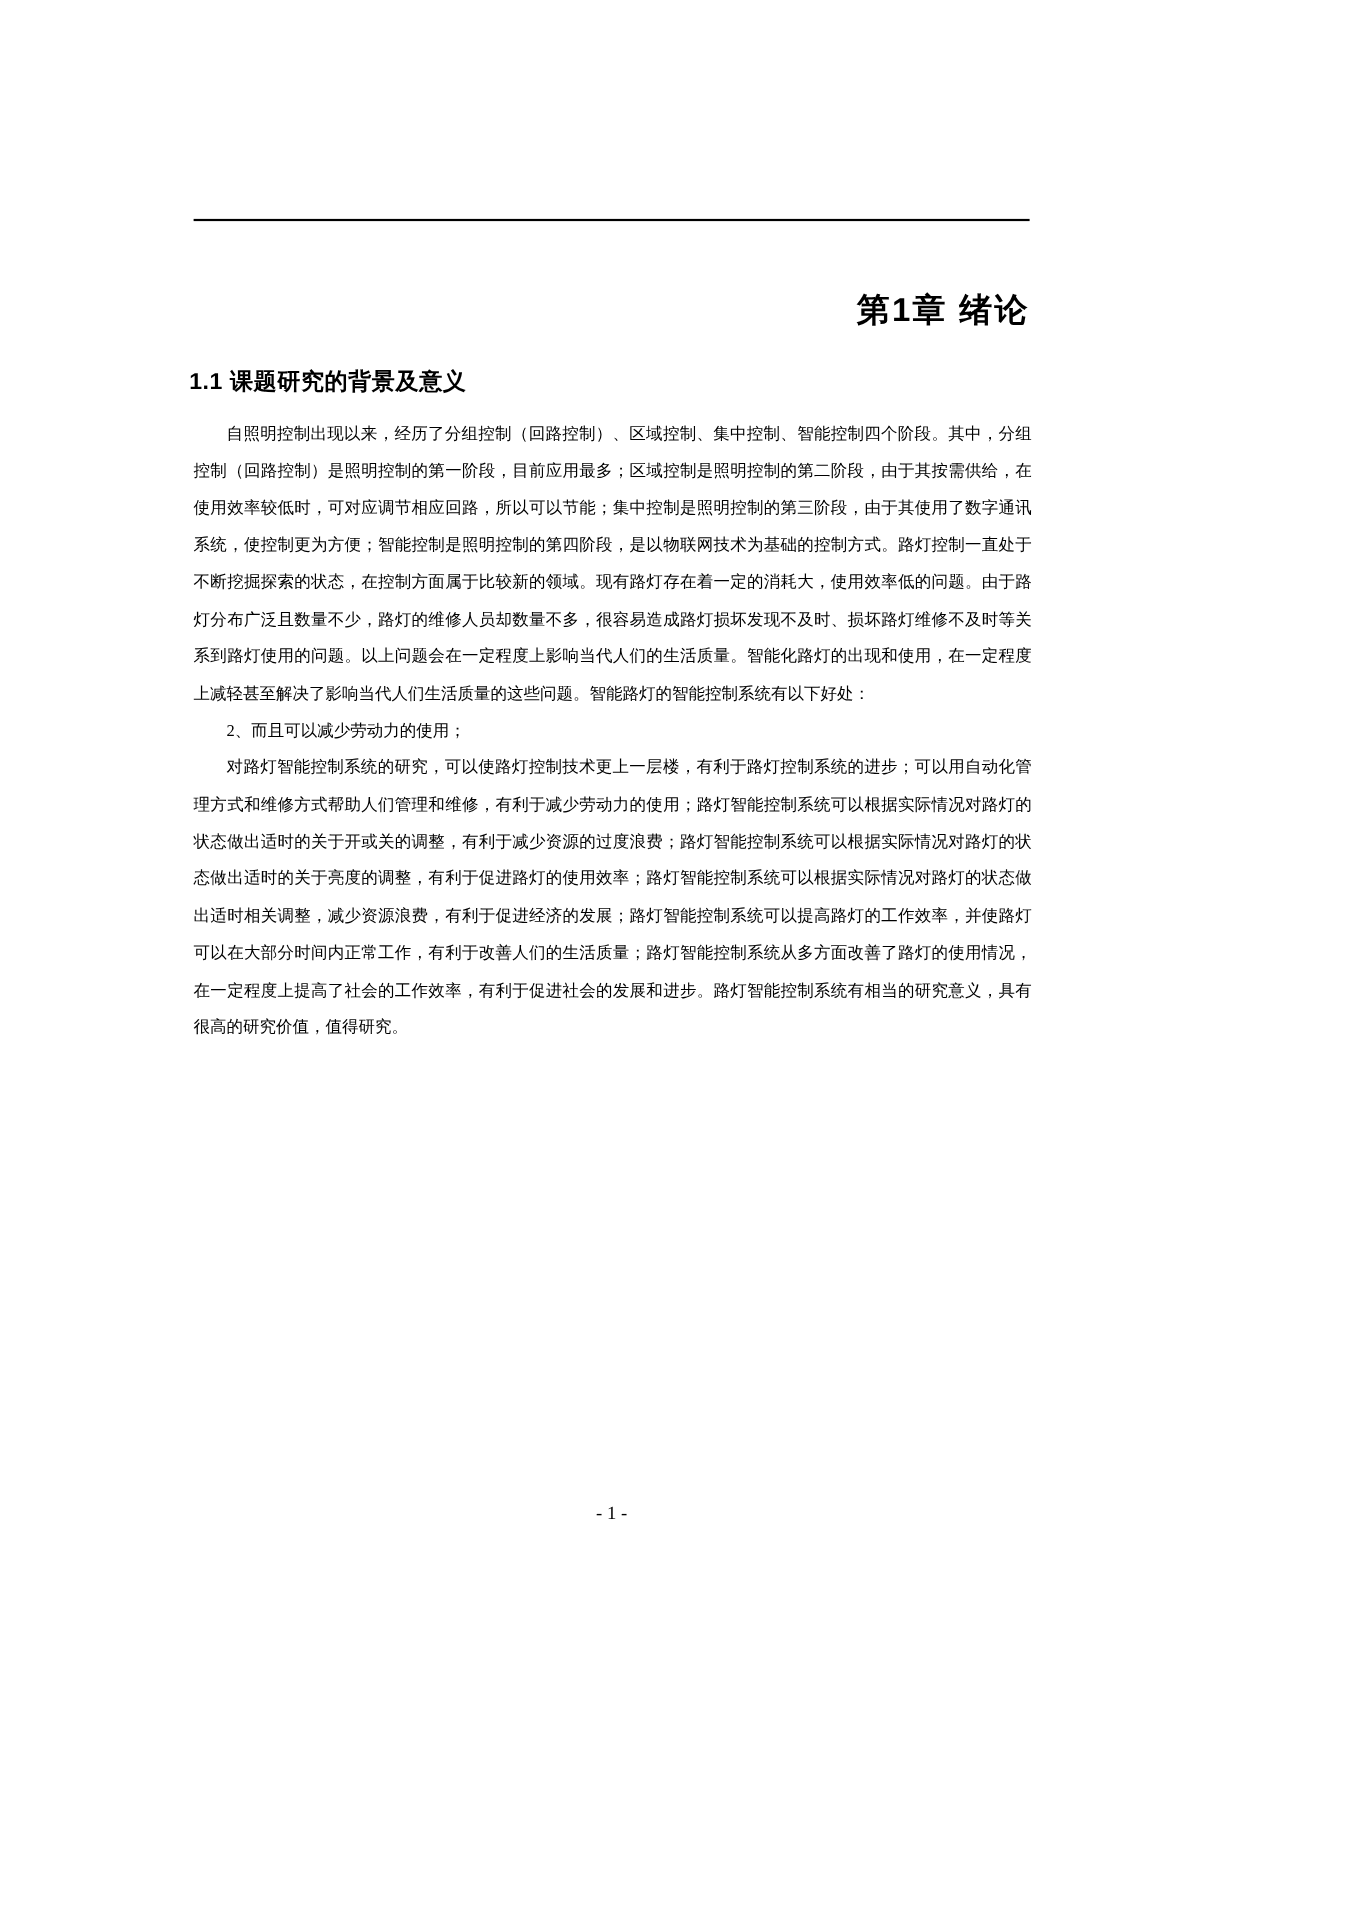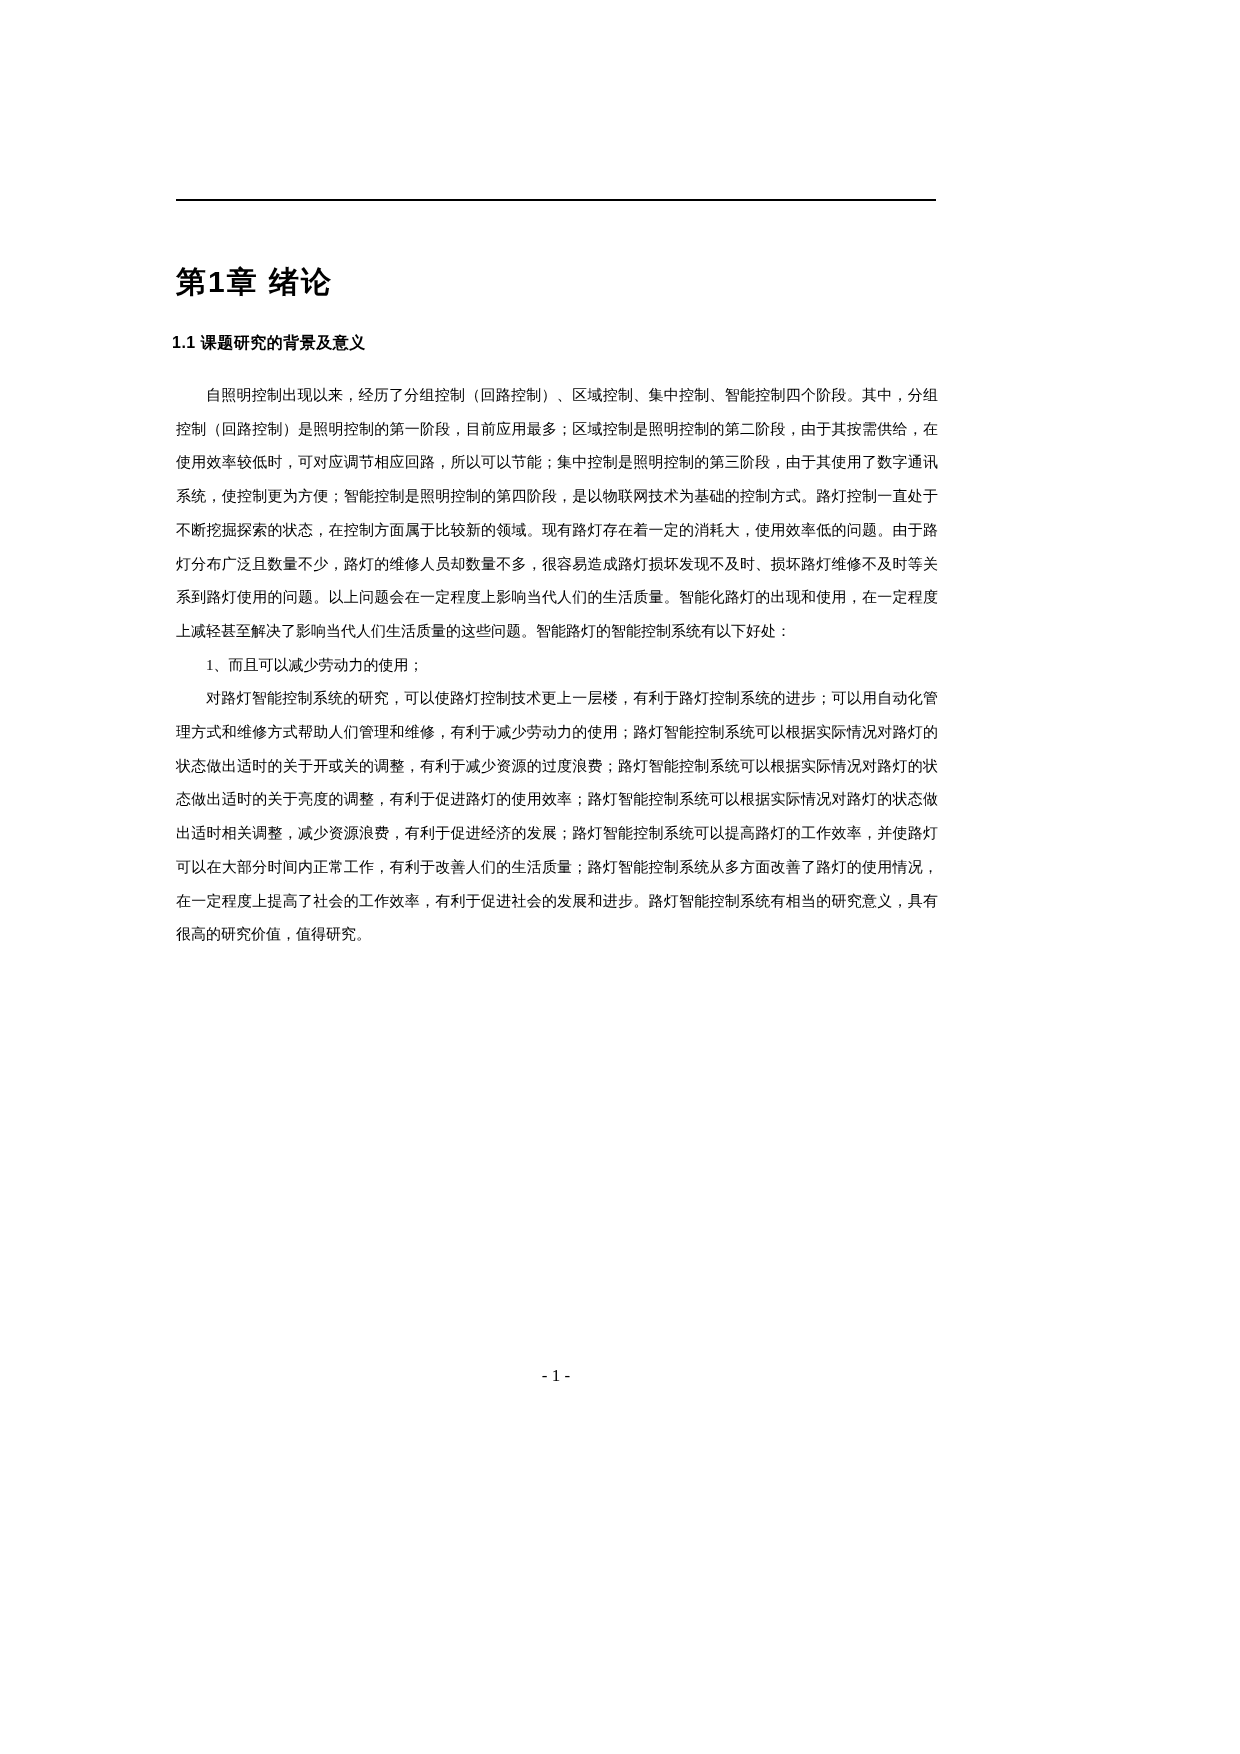--- a/index.html
+++ b/index.html
@@ -19,34 +19,34 @@
     top: 199px;
     width: 760px;
     height: 2px;
     background: #000000;
   }
   .chapter-title {
     position: absolute;
     left: 176px;
     top: 262px;
     width: 760px;
-    text-align: left;
+    text-align: right;
     font-family: "Liberation Sans", "DejaVu Sans", sans-serif;
     font-size: 30px;
     font-weight: bold;
     letter-spacing: 2px;
     white-space: pre;
   }
   .section-heading {
     position: absolute;
     left: 172px;
     top: 333px;
     width: 764px;
     font-family: "Liberation Sans", "DejaVu Sans", sans-serif;
-    font-size: 16px;
+    font-size: 21px;
     font-weight: bold;
     letter-spacing: 0.5px;
   }
   .body-text {
     position: absolute;
     left: 176px;
     top: 379px;
     width: 762px;
     font-size: 15px;
     line-height: 33.7px;
@@ -71,19 +71,19 @@
 <div class="page">
 
   <div class="header-rule"></div>
 
   <h1 class="chapter-title">第1章 绪论</h1>
 
   <h2 class="section-heading">1.1 课题研究的背景及意义</h2>
 
   <div class="body-text">
     <p>自照明控制出现以来，经历了分组控制（回路控制）、区域控制、集中控制、智能控制四个阶段。其中，分组控制（回路控制）是照明控制的第一阶段，目前应用最多；区域控制是照明控制的第二阶段，由于其按需供给，在使用效率较低时，可对应调节相应回路，所以可以节能；集中控制是照明控制的第三阶段，由于其使用了数字通讯系统，使控制更为方便；智能控制是照明控制的第四阶段，是以物联网技术为基础的控制方式。路灯控制一直处于不断挖掘探索的状态，在控制方面属于比较新的领域。现有路灯存在着一定的消耗大，使用效率低的问题。由于路灯分布广泛且数量不少，路灯的维修人员却数量不多，很容易造成路灯损坏发现不及时、损坏路灯维修不及时等关系到路灯使用的问题。以上问题会在一定程度上影响当代人们的生活质量。智能化路灯的出现和使用，在一定程度上减轻甚至解决了影响当代人们生活质量的这些问题。智能路灯的智能控制系统有以下好处：</p>
-    <p>1、而且可以减少劳动力的使用；</p>
+    <p>2、而且可以减少劳动力的使用；</p>
     <p>对路灯智能控制系统的研究，可以使路灯控制技术更上一层楼，有利于路灯控制系统的进步；可以用自动化管理方式和维修方式帮助人们管理和维修，有利于减少劳动力的使用；路灯智能控制系统可以根据实际情况对路灯的状态做出适时的关于开或关的调整，有利于减少资源的过度浪费；路灯智能控制系统可以根据实际情况对路灯的状态做出适时的关于亮度的调整，有利于促进路灯的使用效率；路灯智能控制系统可以根据实际情况对路灯的状态做出适时相关调整，减少资源浪费，有利于促进经济的发展；路灯智能控制系统可以提高路灯的工作效率，并使路灯可以在大部分时间内正常工作，有利于改善人们的生活质量；路灯智能控制系统从多方面改善了路灯的使用情况，在一定程度上提高了社会的工作效率，有利于促进社会的发展和进步。路灯智能控制系统有相当的研究意义，具有很高的研究价值，值得研究。</p>
   </div>
 
   <div class="page-number">- 1 -</div>
 
 </div>
 
 </body></html>

